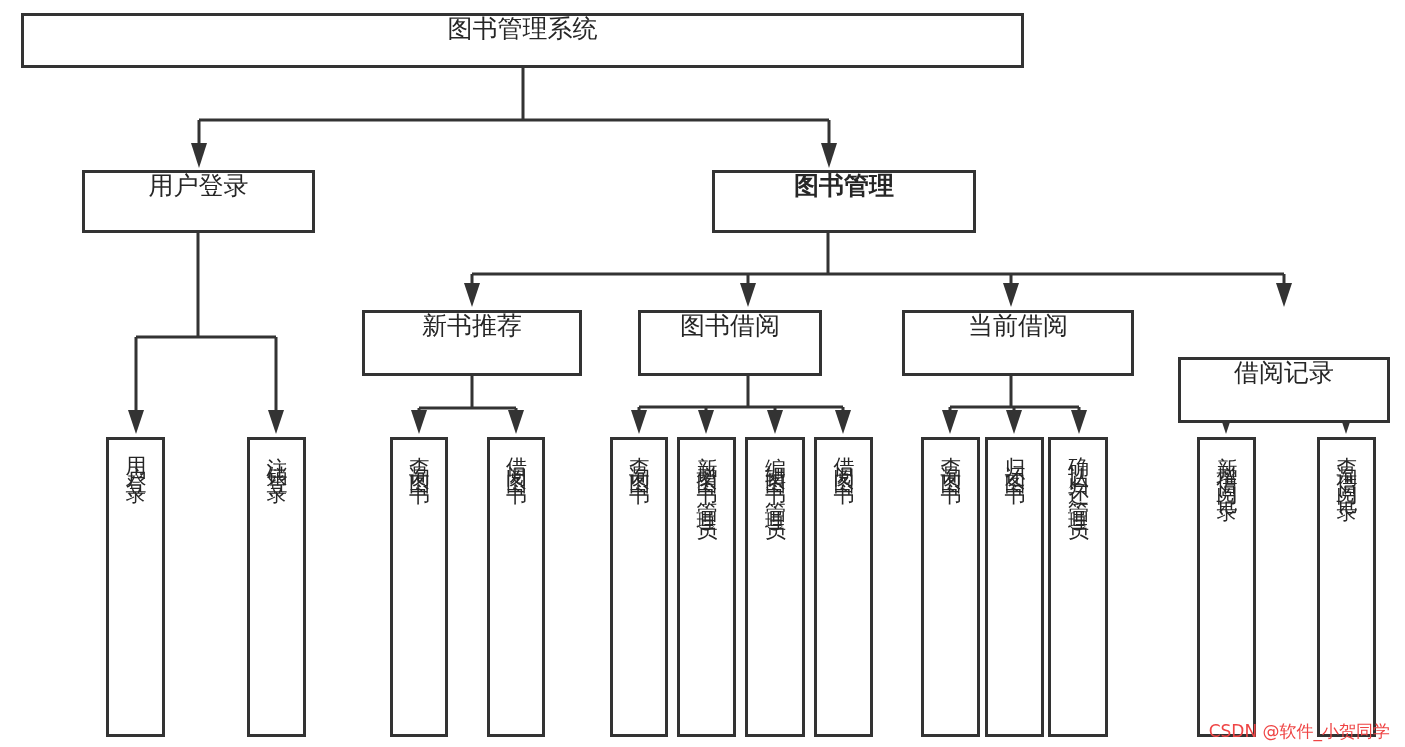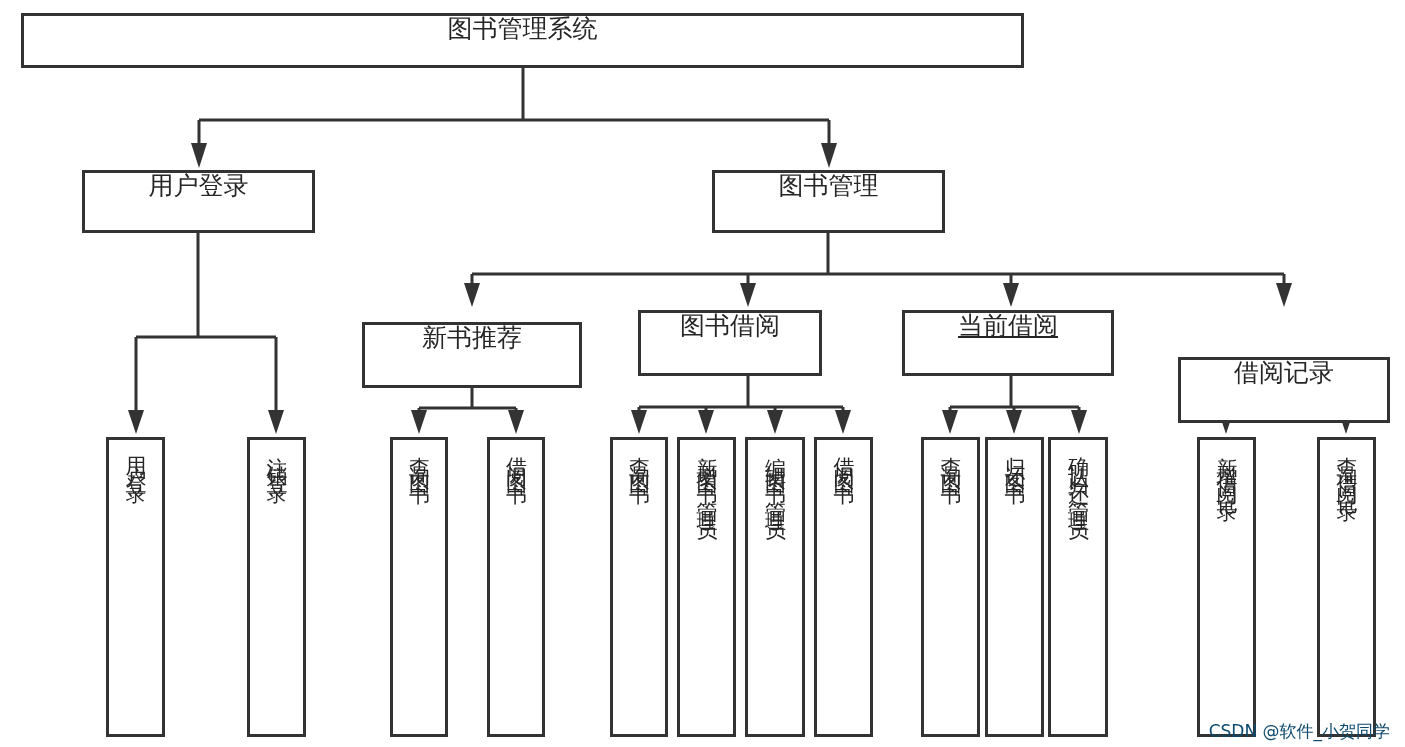--- a/index.html
+++ b/index.html
@@ -39,25 +39,25 @@
     text-orientation: mixed;
     font-size: 21px;
     letter-spacing: 9px;
     line-height: 1;
     color: #262626;
   }
   
   #n-root   { left: 21px;   top: 13px;  width: 1003px; height: 55px; }
   
   #n-login  { left: 82px;   top: 170px; width: 233px;  height: 63px; }
-  #n-mgmt   { left: 712px;  top: 170px; width: 233px;  height: 63px; }
-  
-  #n-newrec { left: 362px;  top: 310px; width: 220px;  height: 66px; margin-top: 12px; }
+  #n-mgmt   { left: 712px;  top: 170px; width: 264px;  height: 63px; font-weight: bold; }
+  
+  #n-newrec { left: 362px;  top: 310px; width: 220px;  height: 66px; }
   #n-borrow { left: 638px;  top: 310px; width: 184px;  height: 66px; }
-  #n-curr   { left: 902px;  top: 310px; width: 212px;  height: 66px; text-decoration: underline; }
+  #n-curr   { left: 902px;  top: 310px; width: 232px;  height: 66px; }
   #n-record { left: 1178px; top: 310px; width: 212px;  height: 66px; margin-top: 47px; }
   
   .leaf { top: 437px; height: 300px; }
   #l-a1 { left: 106px;  width: 59px; }
   #l-a2 { left: 247px;  width: 59px; }
   #l-b1 { left: 390px;  width: 58px; }
   #l-b2 { left: 487px;  width: 58px; }
   #l-c1 { left: 610px;  width: 58px; }
   #l-c2 { left: 677px;  width: 59px; }
   #l-c3 { left: 745px;  width: 60px; }
@@ -65,21 +65,21 @@
   #l-d1 { left: 921px;  width: 59px; }
   #l-d2 { left: 985px;  width: 59px; }
   #l-d3 { left: 1048px; width: 60px; }
   #l-e1 { left: 1197px; width: 59px; }
   #l-e2 { left: 1317px; width: 59px; }
   #watermark {
     position: absolute;
     right: 15px;
     bottom: 4px;
     font-size: 17px;
-    color: #0c4a6e;
+    color: #ef4444;
     z-index: 3;
     white-space: nowrap;
   }
 </style>
 </head>
 <body>
 
 <div id="canvas">
 
   <svg id="connectors" viewBox="0 0 1405 747" xmlns="http://www.w3.org/2000/svg">

